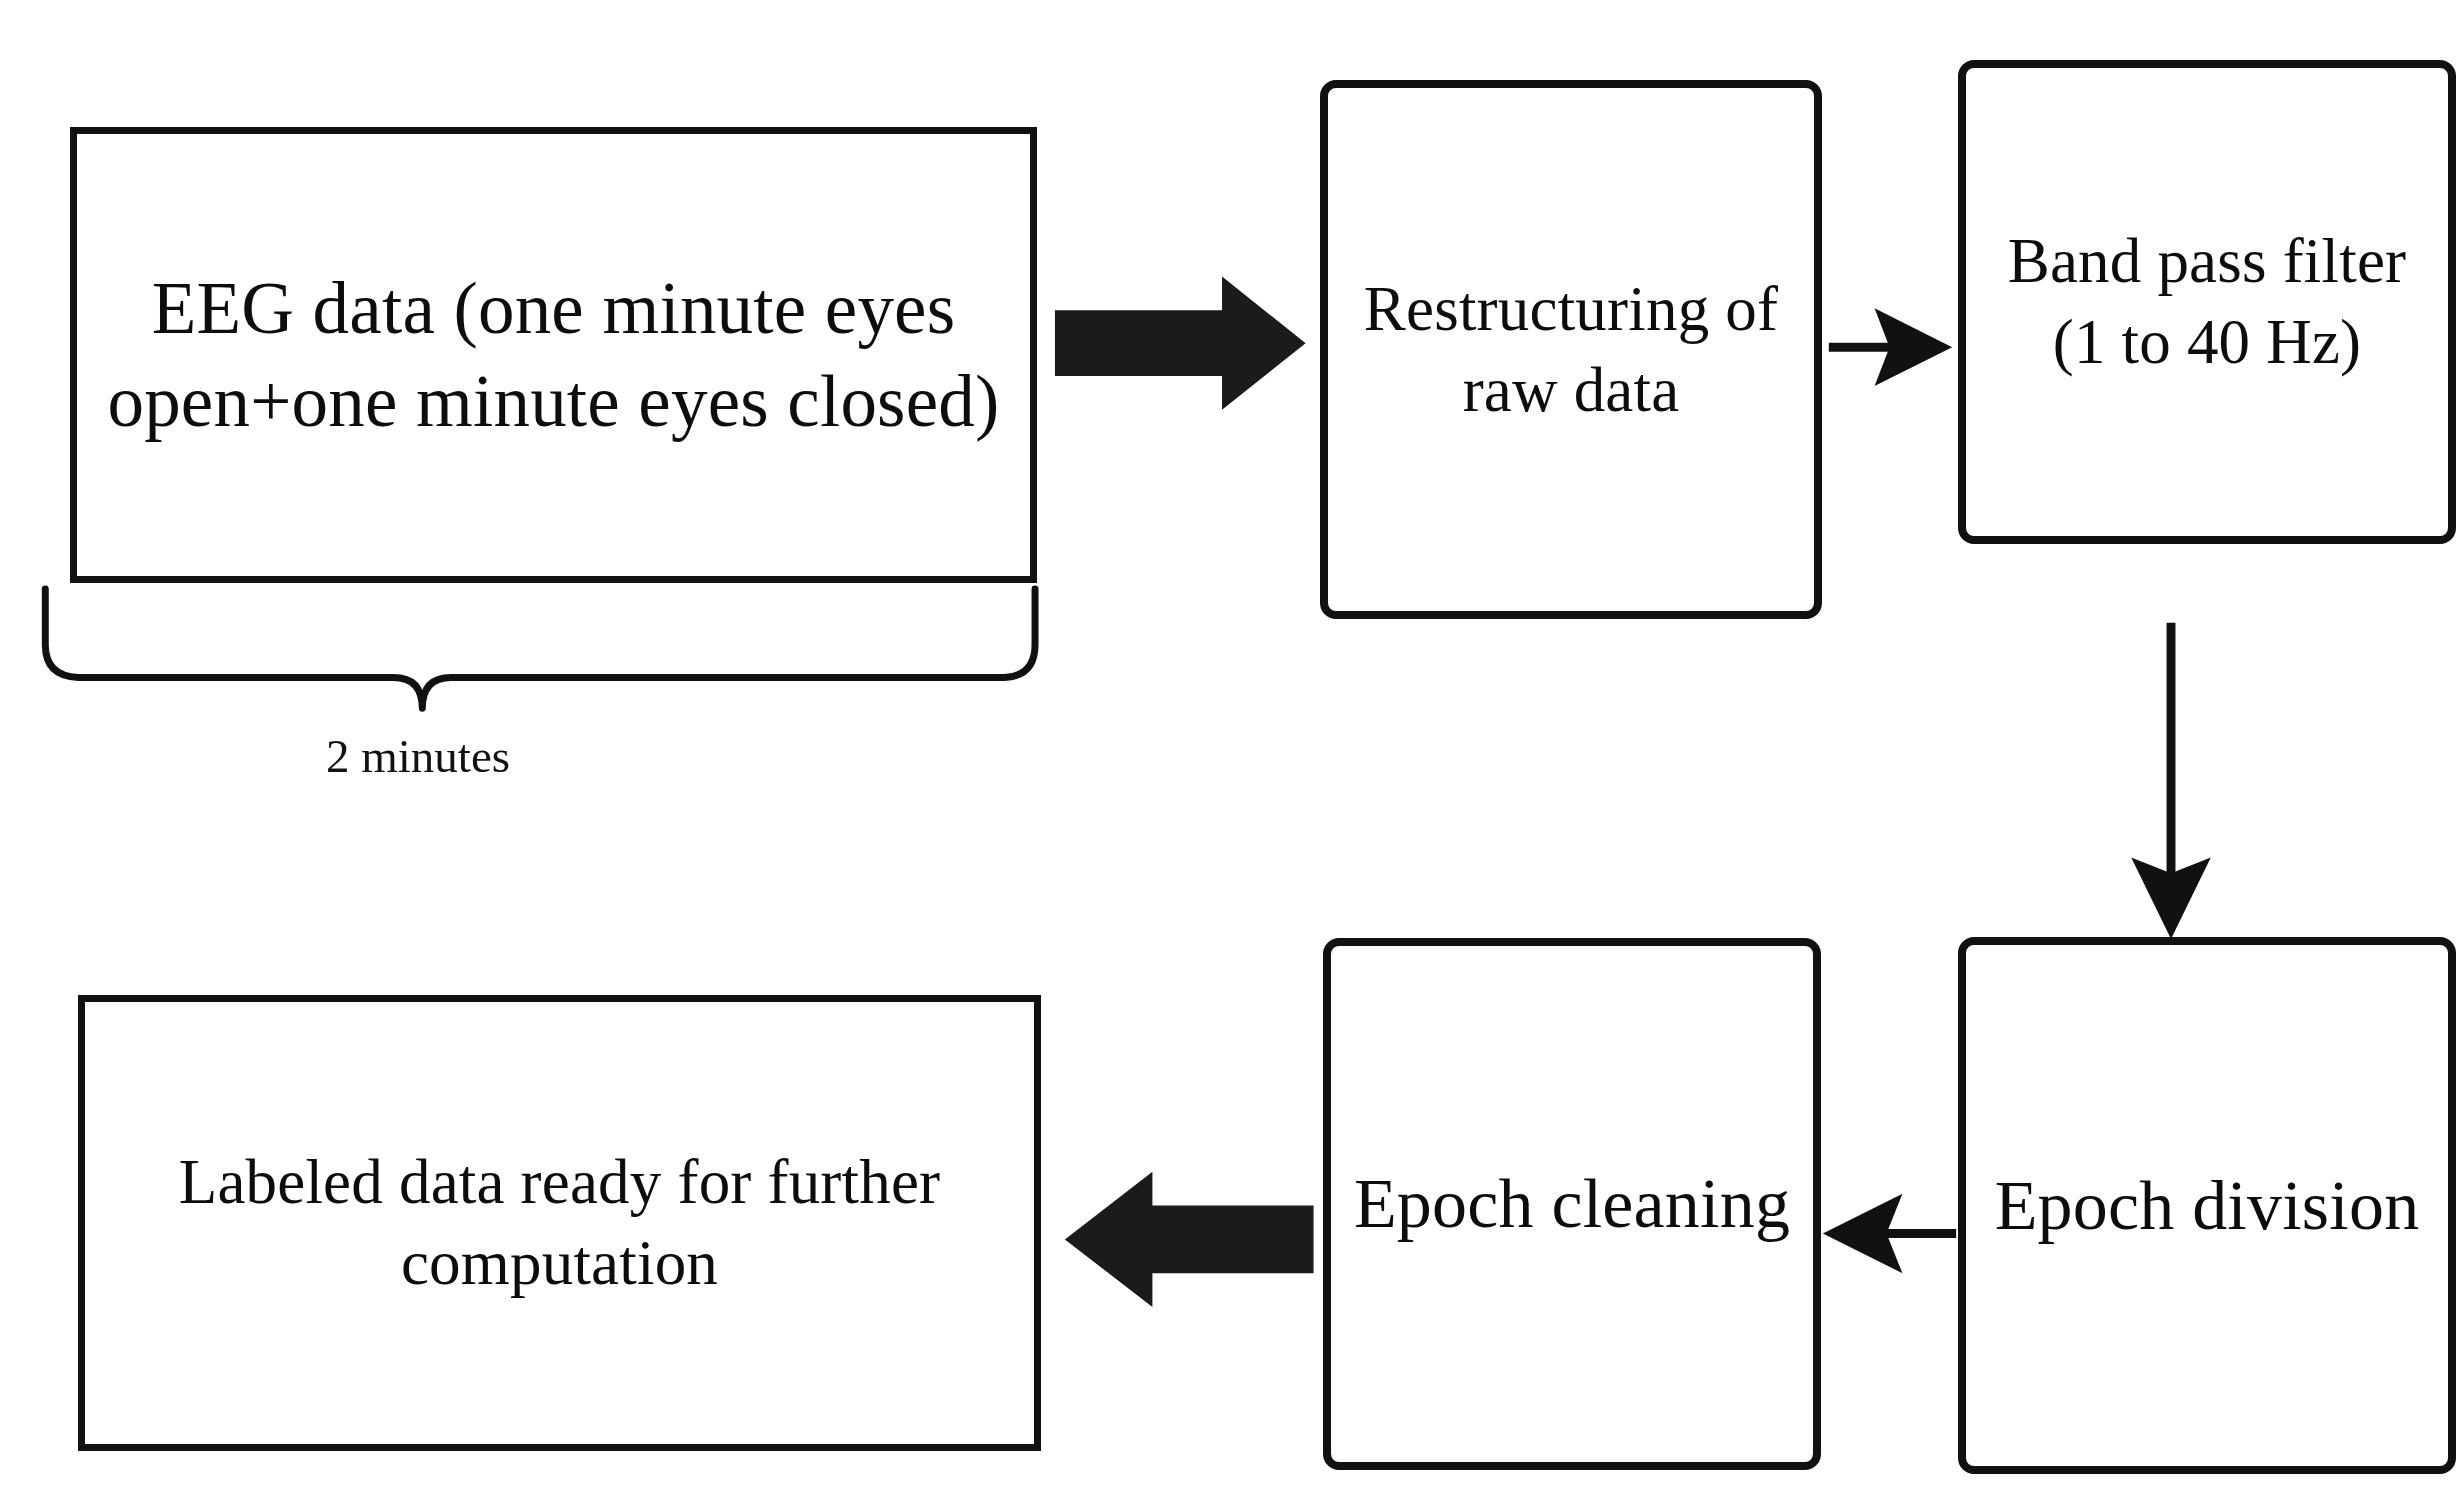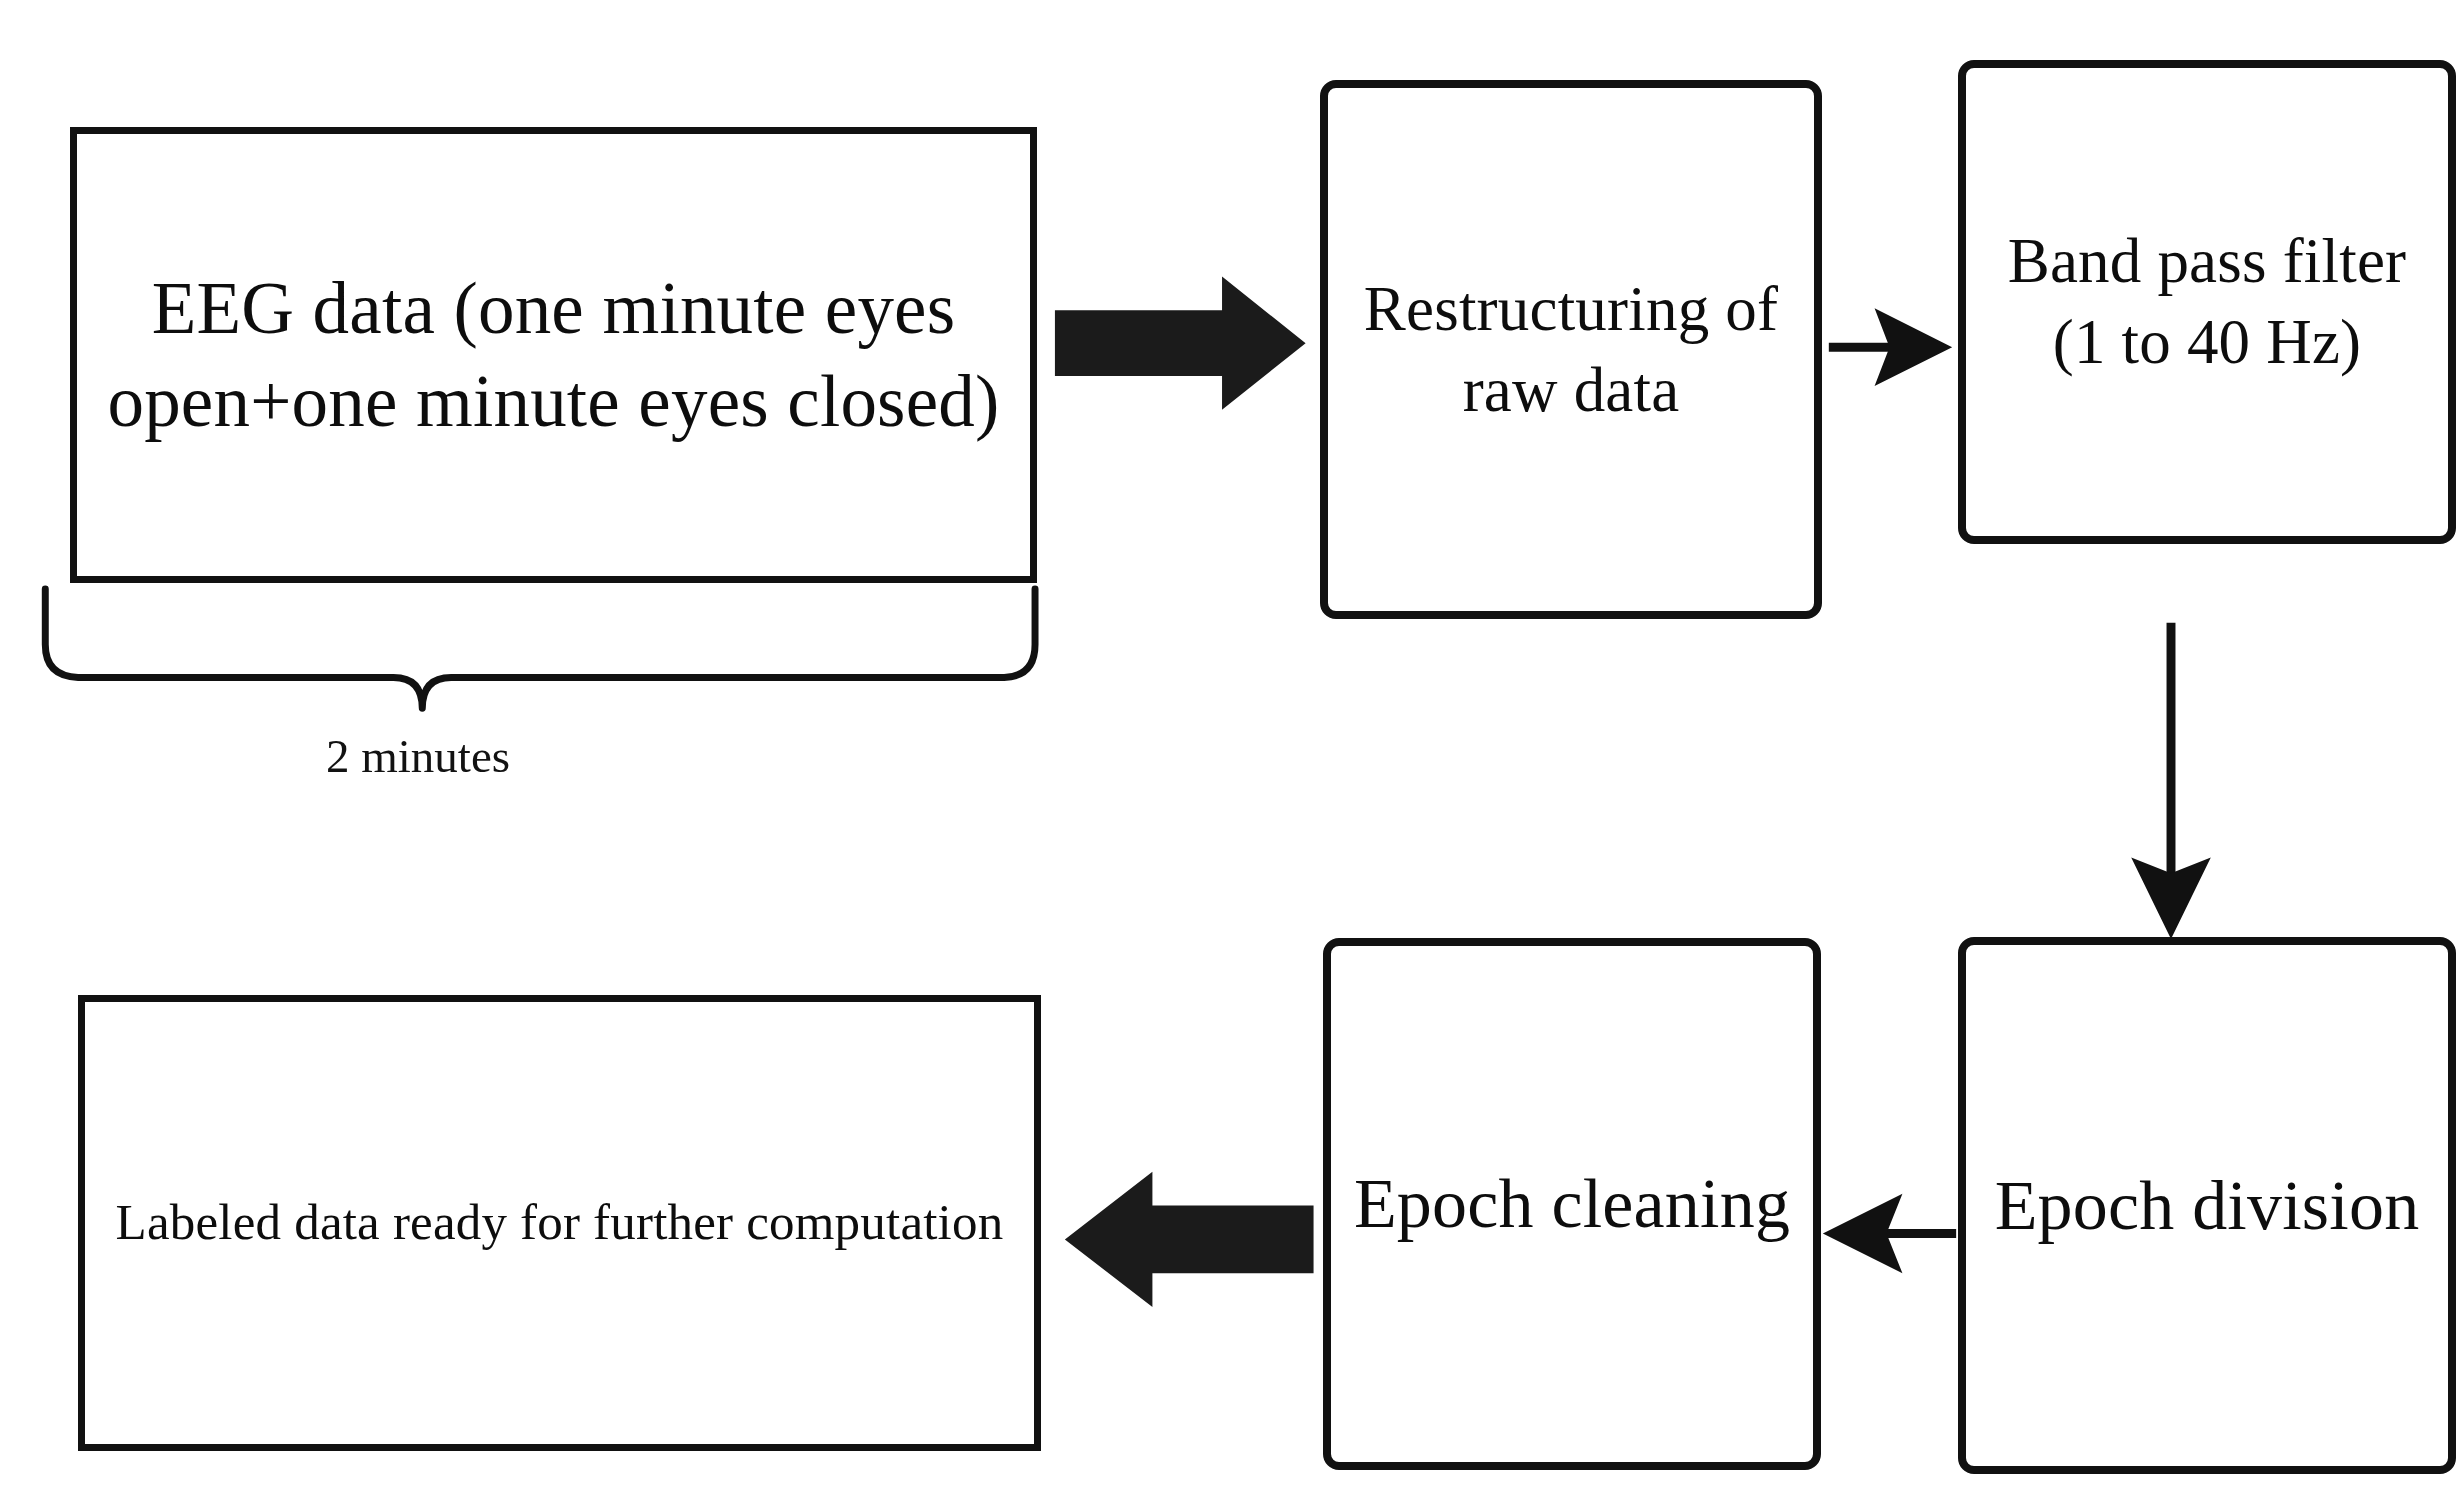--- a/index.html
+++ b/index.html
@@ -50,21 +50,21 @@
   #node-bandpass        { left: 1958px; top: 60px;   width: 498px;  height: 484px;  }
   #node-bandpass .label       { font-size: 63px; }
 
   #node-epoch-division  { left: 1958px; top: 937px;  width: 498px;  height: 537px;  }
   #node-epoch-division .label { font-size: 70px; }
 
   #node-epoch-cleaning  { left: 1323px; top: 938px;  width: 498px;  height: 532px;  }
   #node-epoch-cleaning .label { font-size: 70px; }
 
   #node-labeled-data    { left: 78px;   top: 995px; width: 963px;  height: 456px;  }
-  #node-labeled-data .label   { font-size: 51px; }
+  #node-labeled-data .label   { font-size: 63px; }
 
   
   #connectors {
     position: absolute;
     left: 0;
     top: 0;
     width: 2460px;
     height: 1508px;
     pointer-events: none;
   }

